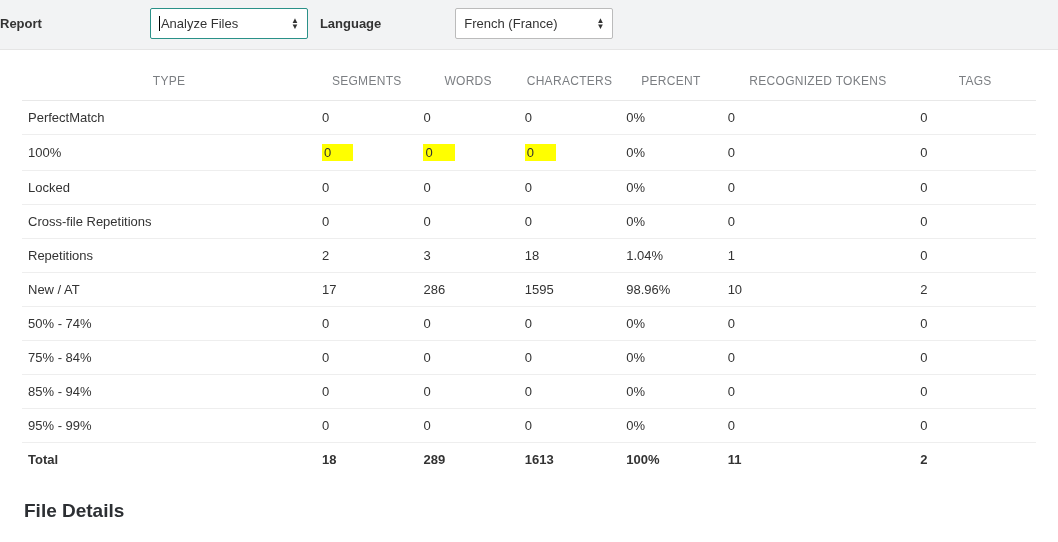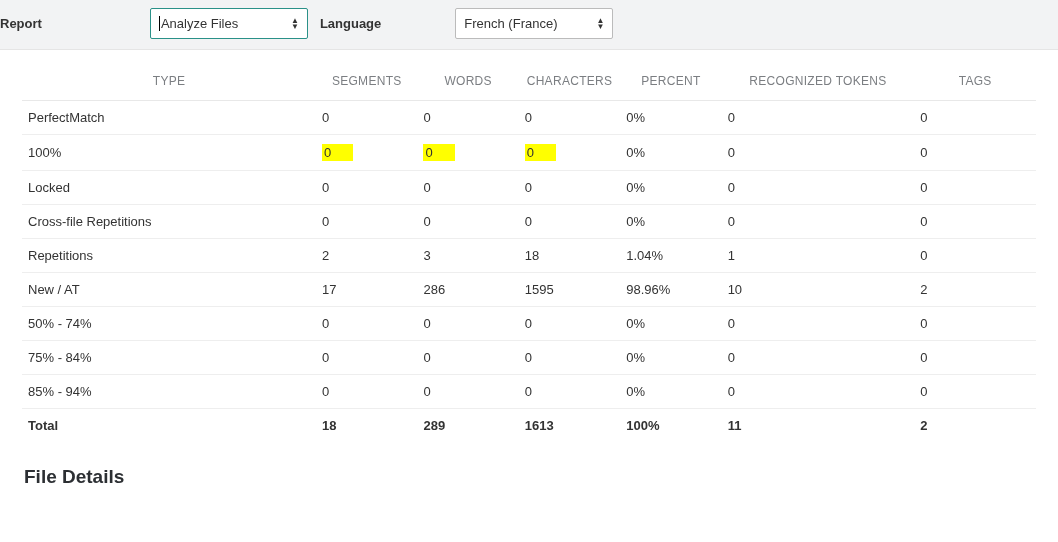--- a/index.html
+++ b/index.html
@@ -225,20 +225,29 @@
         </tr>
         <tr>
           <td>85% - 94%</td>
           <td>0</td>
           <td>0</td>
           <td>0</td>
           <td>0%</td>
           <td>0</td>
           <td>0</td>
         </tr>
+        <tr>
+          <td>95% - 99%</td>
+          <td>0</td>
+          <td>0</td>
+          <td>0</td>
+          <td>0%</td>
+          <td>0</td>
+          <td>0</td>
+        </tr>
         <tr class="total-row">
           <td>Total</td>
           <td>18</td>
           <td>289</td>
           <td>1613</td>
           <td>100%</td>
           <td>11</td>
           <td>2</td>
         </tr>
       </tbody>

